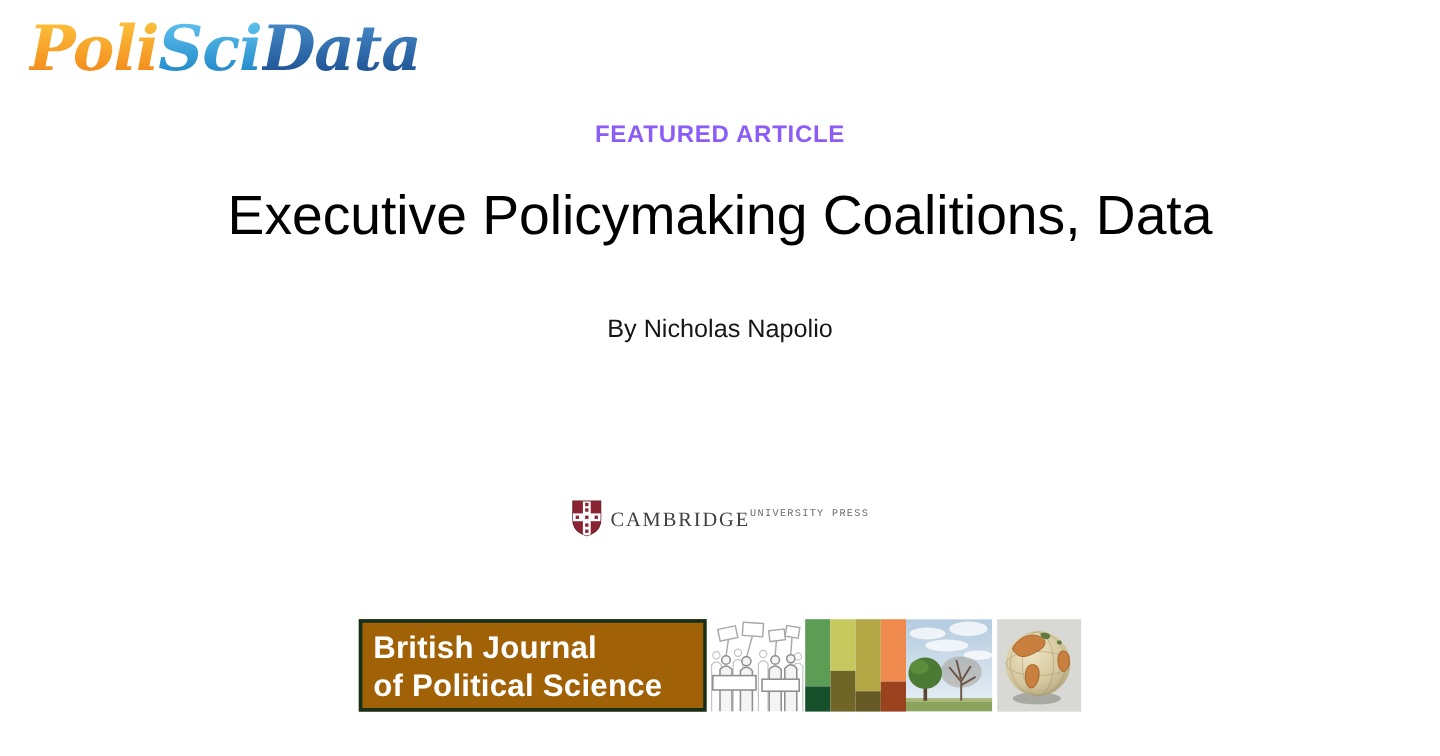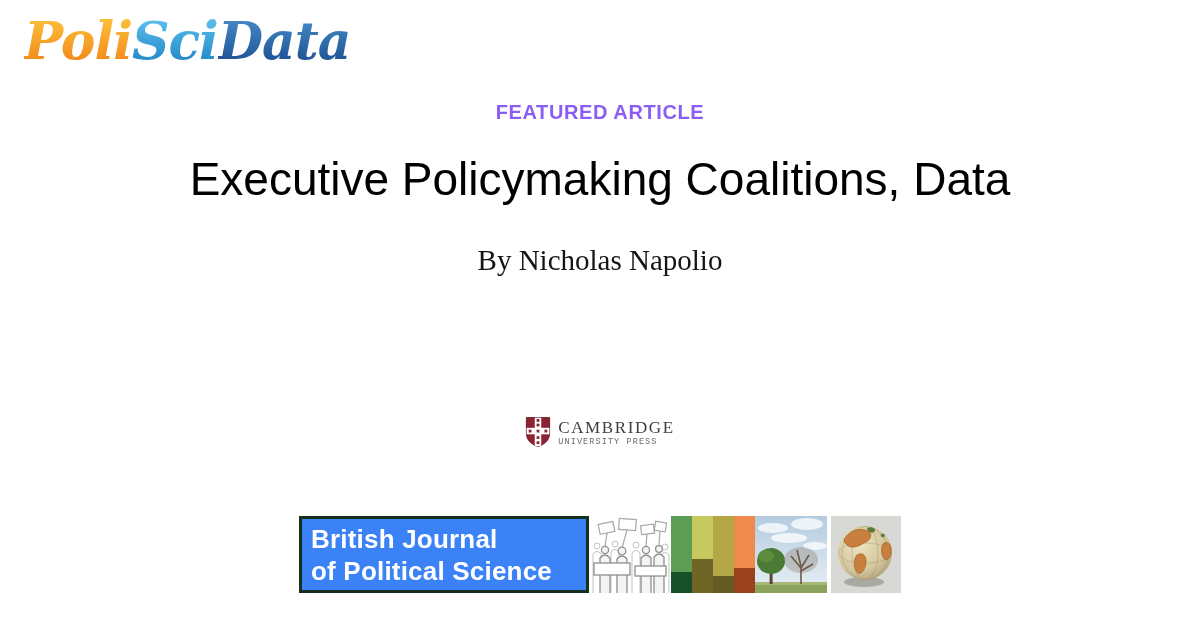--- a/index.html
+++ b/index.html
@@ -14,36 +14,36 @@
   .logo span { -webkit-background-clip:text; background-clip:text; color:transparent; }
   .lg-poli { background-image:linear-gradient(180deg,#fcc23b 10%,#f28a1c 85%); }
   .lg-sci  { background-image:linear-gradient(180deg,#5fc2ef 10%,#1f85c6 90%); }
   .lg-data { background-image:linear-gradient(180deg,#4a90cc 5%,#1c4f91 90%); }
 
   
   .kicker { position:absolute; top:101px; left:0; width:100%; text-align:center;
             font-size:20px; font-weight:bold; color:#8b5cf6; letter-spacing:.6px; }
   .title  { position:absolute; top:153px; left:0; width:100%; text-align:center;
             font-size:46px; line-height:52px; color:#000; font-weight:400; }
-  .byline { position:absolute; top:244px; left:0; width:100%; text-align:center;
-            font-size:29px; color:#151515;font-family:Liberation Serif, serif; }
+  .byline { position:absolute; top:263px; left:0; width:100%; text-align:center;
+            font-size:21px; color:#151515; }
 
   
   .publisher { position:absolute; top:413px; left:0; width:100%; height:38px;
                display:flex; justify-content:center; align-items:center; gap:7px; }
-  .pub-text { display:flex; flex-direction:column; justify-content:flex-start; }
+  .pub-text { display:flex; flex-direction:row; justify-content:flex-start; }
   .pub-name { font-family:"Liberation Serif", serif; font-size:17px; letter-spacing:1.6px;
               color:#3e3e40; line-height:19px; }
   .pub-sub  { font-family:Liberation Mono, monospace; font-size:8.5px; letter-spacing:1.1px;
               color:#6a6a6c; line-height:10px; }
 
   
   .banner { position:absolute; left:299px; top:516px; width:602px; height:77px;
             display:flex; }
-  .panel-journal { width:290px; height:77px; background:#3b82f6;
+  .panel-journal { width:290px; height:77px; background:#a16207;
                    border:3px solid #14301a; display:flex; flex-direction:column;
                    justify-content:center; padding-left:9px; }
   .panel-journal .jl { color:#fff; font-weight:bold; font-size:26px; line-height:32px;
                        letter-spacing:.2px; }
   .panel-sketch { width:82px; height:77px; background:#fff; }
   .panel-bars { width:84px; height:77px; display:flex; }
   .bar-col { flex:1; display:flex; flex-direction:column; }
   .bar-top { width:100%; } .bar-bot { width:100%; flex:1; }
   .bc1 .bar-top { height:73%; background:#5d9c55; } .bc1 .bar-bot { background:#15502a; }
   .bc2 .bar-top { height:56%; background:#c6c95e; } .bc2 .bar-bot { background:#6e6527; }

